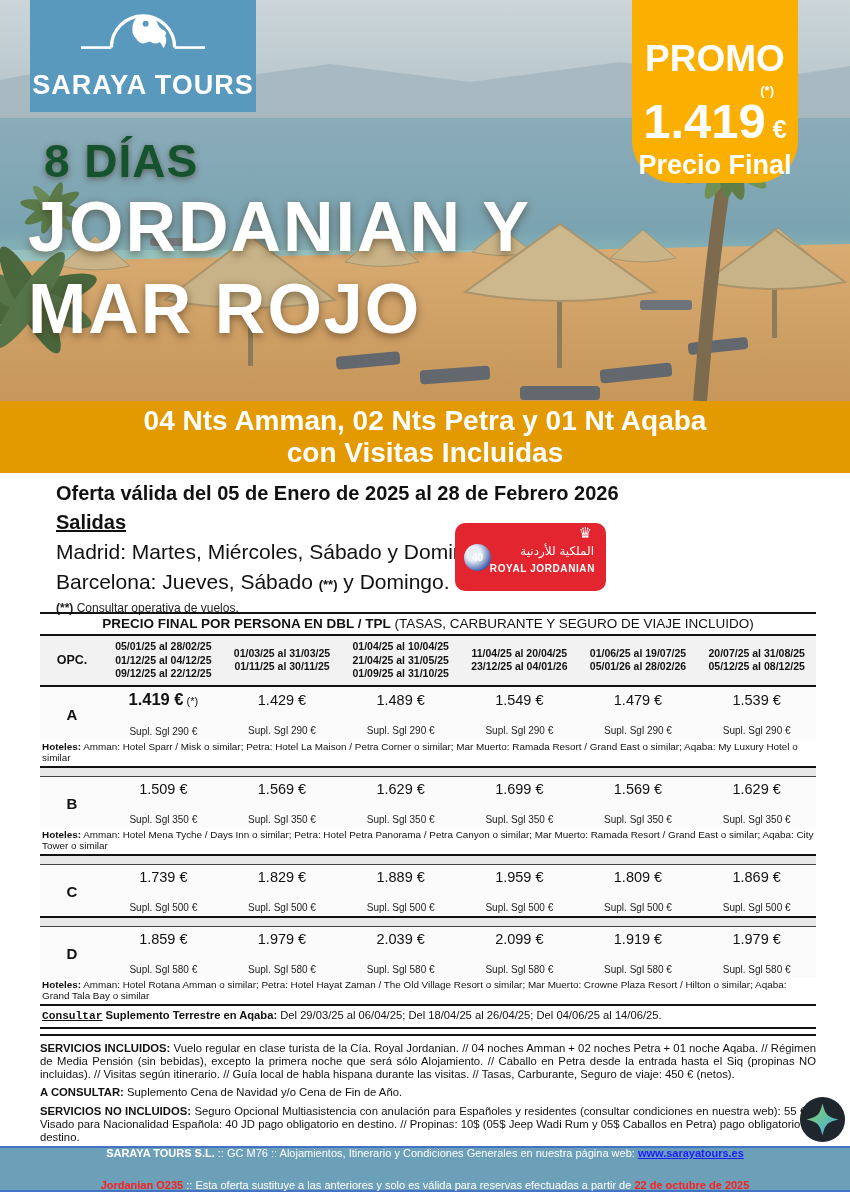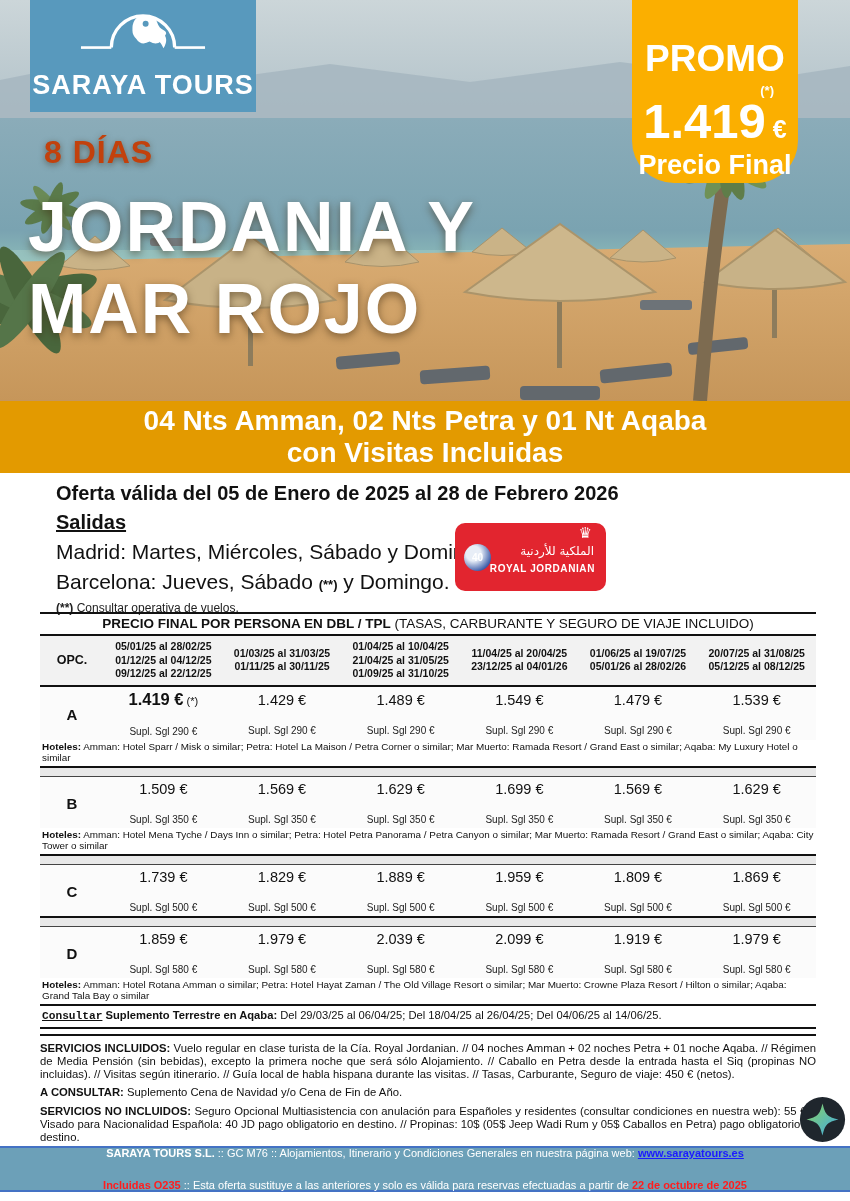--- a/index.html
+++ b/index.html
@@ -17,22 +17,22 @@
     position:absolute; left:30px; top:0; width:226px; height:112px;
     background:#5899BD; display:flex; flex-direction:column; align-items:center;
   }
   .bird-svg { width:168px; height:66px; margin-top:4px; display:block; }
   .brand-name {
     color:#fff; font-weight:700; font-size:27px; letter-spacing:1px; line-height:1;
     margin-top:2px; white-space:nowrap;
   }
 
   .duration {
-    position:absolute; left:44px; top:134px; color:#c2410c; font-weight:800;
-    font-size:32px; letter-spacing:1px; text-shadow:0 2px 6px rgba(60,40,15,.55);
+    position:absolute; left:44px; top:134px; color:#14532d; font-weight:800;
+    font-size:46px; letter-spacing:1px; text-shadow:0 2px 6px rgba(60,40,15,.55);
   }
   .title-line1, .title-line2 {
     position:absolute; left:28px; color:#fff; font-weight:800; font-size:70px;
     letter-spacing:2px; line-height:1; text-shadow:0 3px 8px rgba(60,40,15,.55);
     white-space:nowrap;
   }
   .title-line1 { top:192px; }
   .title-line2 { top:274px; }
 
   .promo {
@@ -213,21 +213,21 @@
       <line x1="148" y1="66" x2="194" y2="66" stroke="#fff" stroke-width="4"></line>
       <path d="M52 66 A 48 48 0 0 1 148 66" fill="none" stroke="#fff" stroke-width="5"></path>
       <path d="M84 40 Q83 20 100 17 Q117 15 122 29 Q124 36 132 40 Q137 43 134 47 Q125 66 110 57 Q97 64 90 53 Q84 47 84 40 Z" fill="#fff"></path>
       <path d="M127 41 Q141 52 131 67 Q127 57 119 53 Z" fill="#fff"></path>
       <circle cx="104" cy="30" r="4.5" fill="#5899BD"></circle>
     </svg>
     <div class="brand-name">SARAYA TOURS</div>
   </div>
 
   <div class="duration">8 DÍAS</div>
-  <div class="title-line1">JORDANIA Y</div>
+  <div class="title-line1">JORDANIAN Y</div>
   <div class="title-line2">MAR ROJO</div>
 
   <div class="promo">
     <div class="promo-label">PROMO</div>
     <div class="promo-ast">(*)</div>
     <div class="promo-price"><span class="pp-num">1.419</span><span class="pp-cur"> €</span></div>
     <div class="promo-final">Precio Final</div>
   </div>
 </div>
 
@@ -415,14 +415,14 @@
           <stop offset="1" stop-color="#3fa9e8"></stop>
       </linearGradient>
     </defs>
     <circle cx="50" cy="50" r="48" fill="#1f262d"></circle>
     <path d="M50 16 C56 40 60 44 84 50 C60 56 56 60 50 84 C44 60 40 56 16 50 C40 44 44 40 50 16 Z" fill="url(#g-star)"></path>
   </svg>
 </div>
 
 <div class="footer">
   <div class="f-line"><span class="f-b">SARAYA TOURS S.L.</span><span> :: GC M76 ::  Alojamientos, Itinerario y Condiciones Generales en nuestra página web:  </span><a class="f-link">www.sarayatours.es</a></div>
-  <div class="f-line"><span class="f-red">Incluidas O235</span><span> :: Esta oferta sustituye a las anteriores y solo es válida para reservas efectuadas a partir de </span><span class="f-red">22 de octubre de 2025</span></div>
+  <div class="f-line"><span class="f-red">Jordanian O235</span><span> :: Esta oferta sustituye a las anteriores y solo es válida para reservas efectuadas a partir de </span><span class="f-red">22 de octubre de 2025</span></div>
 </div>
 
 </body></html>

